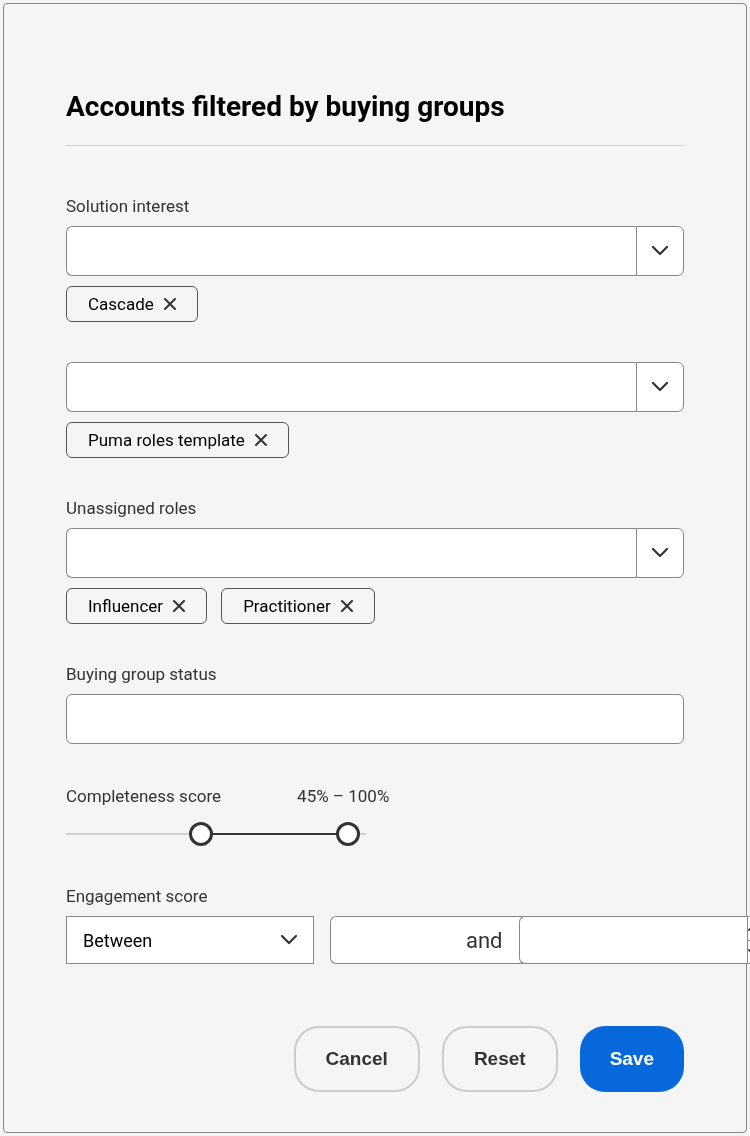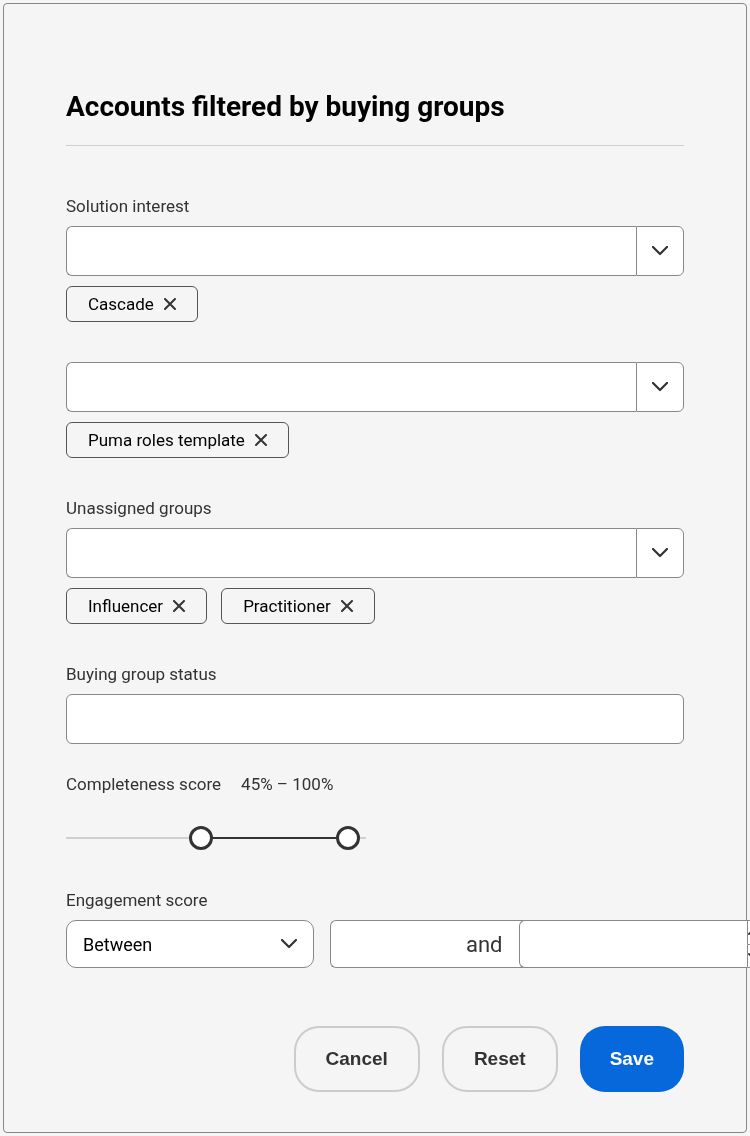--- a/index.html
+++ b/index.html
@@ -94,23 +94,23 @@
   padding: 7px 21px;
   font-size: 17px;
   background: transparent;
 }
 .tag-close {
   cursor: pointer;
   display: inline-flex;
 }
 .score-header {
   display: flex;
-  gap: 20px;
-  align-items: center;
-  margin-bottom: 32px;
+  gap: 76px;
+  align-items: center;
+  margin-bottom: 16px;
 }
 .score-range {
   font-size: 17px;
   color: #333;
 }
 .slider-track {
   position: relative;
   width: 300px;
   height: 24px;
   margin-bottom: 40px;
@@ -146,21 +146,21 @@
   display: flex;
   align-items: center;
   gap: 16px;
 }
 .mode-select {
   position: relative;
   width: 248px;
   height: 48px;
   background: #fff;
   border: 1px solid #888;
-  border-radius: 10px;
+  border-radius: 0;
   display: flex;
   align-items: center;
   padding: 0 16px;
   cursor: pointer;
 }
 .mode-select-label {
   flex: 1;
   font-size: 18px;
   color: #000;
 }
@@ -269,21 +269,21 @@
         <span class="tag-close">
             <svg width="12" height="12" viewBox="0 0 12 12">
               <path d="M1 1 L11 11 M11 1 L1 11" stroke="#333" stroke-width="2" stroke-linecap="round"></path>
             </svg>
           </span>
       </span>
     </div>
   </div>
 
   <div class="field">
-    <label class="field-label">Unassigned groups</label>
+    <label class="field-label">Unassigned roles</label>
     <div class="select-wrap">
       <input class="select-input" value="" style="">
       <div class="select-chevron">
         <svg width="16" height="10" viewBox="0 0 16 10">
             <path d="M1 1 L8 8 L15 1" stroke="#333" stroke-width="2.2" fill="none" stroke-linecap="round" stroke-linejoin="round"></path>
           </svg>
       </div>
     </div>
     <div class="tags">
       <span class="tag">
@@ -298,21 +298,21 @@
         <span>Practitioner</span>
         <span class="tag-close">
             <svg width="12" height="12" viewBox="0 0 12 12">
               <path d="M1 1 L11 11 M11 1 L1 11" stroke="#333" stroke-width="2" stroke-linecap="round"></path>
             </svg>
           </span>
       </span>
     </div>
   </div>
 
-  <div class="field" style="margin-bottom:30px">
+  <div class="field" style="margin-bottom:42px">
     <label class="field-label">Buying group status</label>
     <input class="text-input" value="" style="">
   </div>
 
   <div>
     <div class="score-header">
       <span class="field-label" style="margin-bottom:0">Completeness score</span>
       <span class="score-range">45% – 100%</span>
     </div>
     <div class="slider-track">

